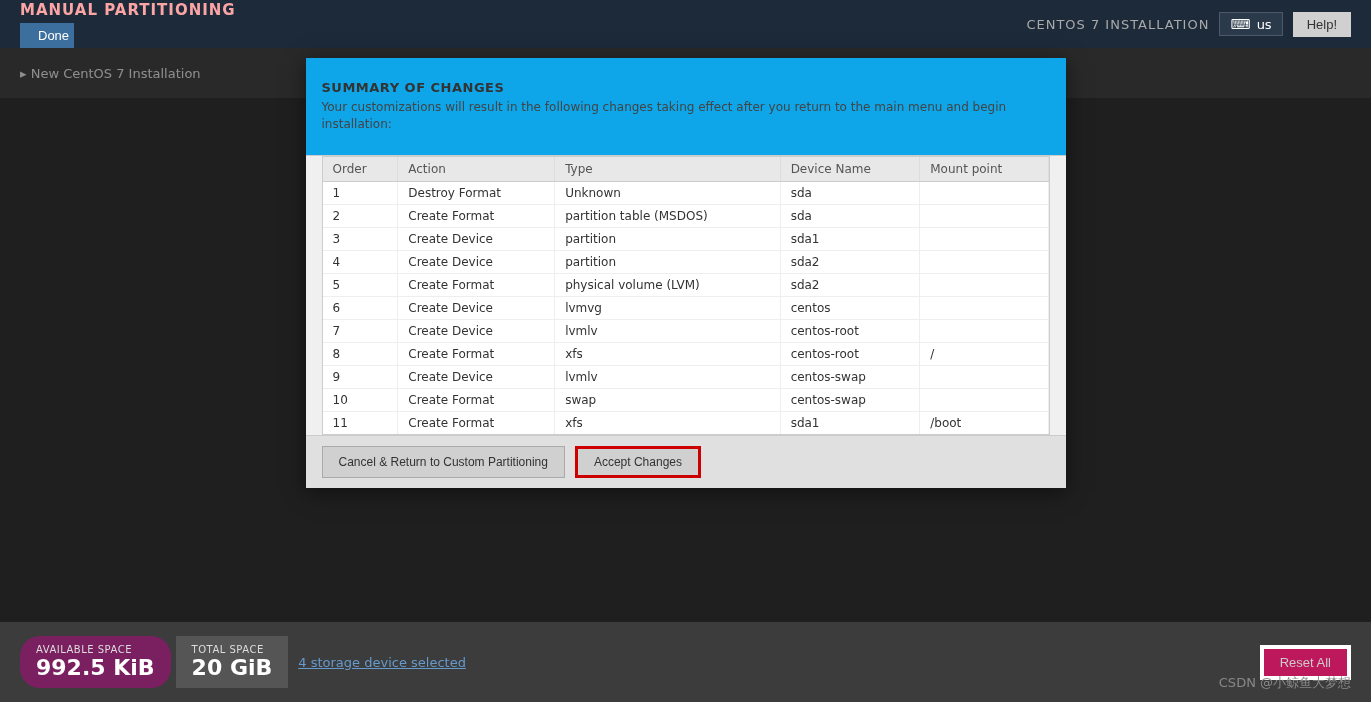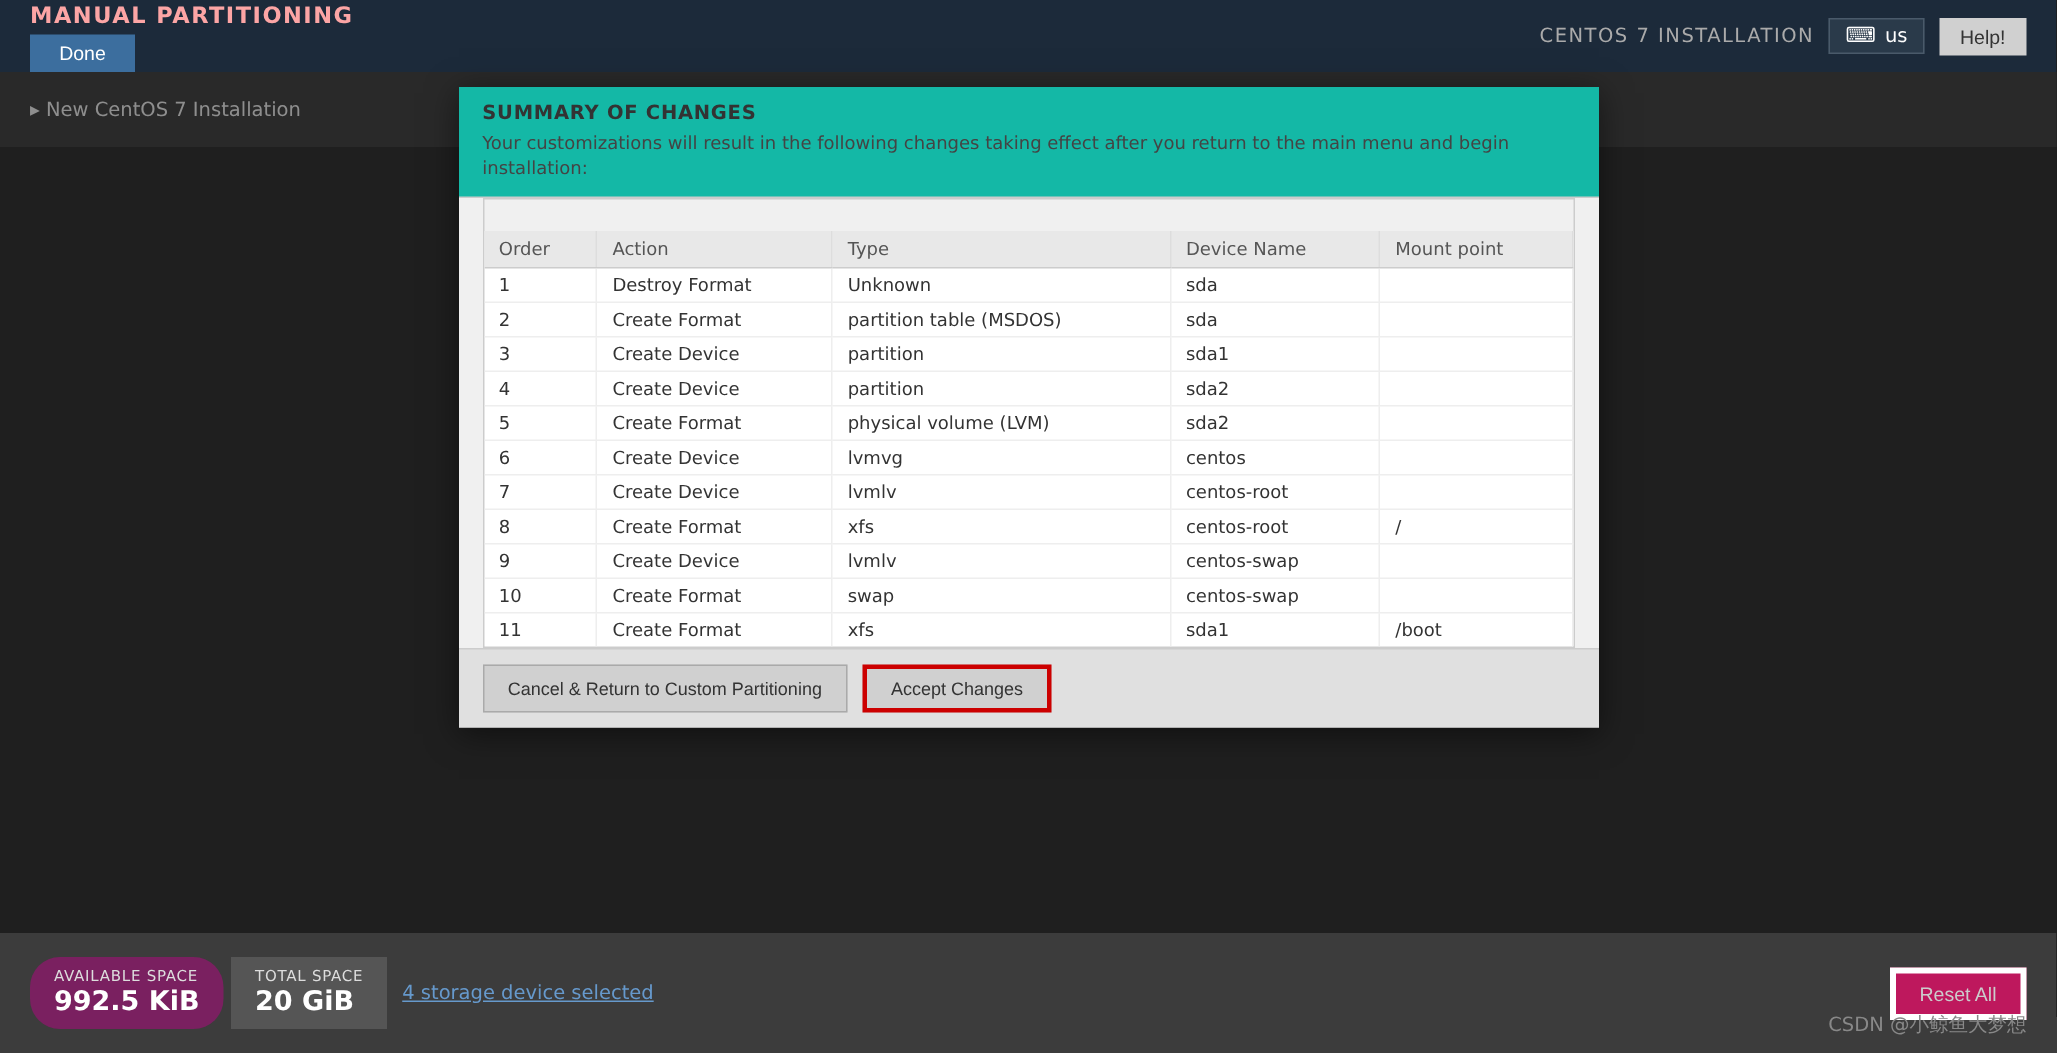--- a/index.html
+++ b/index.html
@@ -33,21 +33,21 @@
       letter-spacing: 1px;
     }
     .done-button {
       background: #3c6e9e;
       color: white;
       border: none;
       padding: 5px 18px;
       font-size: 13px;
       cursor: pointer;
       margin-top: 4px;
-      width: 70px;
+      width: 54px;
     }
     .top-header-right {
       display: flex;
       align-items: center;
       gap: 10px;
     }
     .centos-title {
       color: #aaaaaa;
       font-size: 13px;
       letter-spacing: 1px;
@@ -120,22 +120,22 @@
     .modal {
       background: #f0f0f0;
       width: 760px;
       max-height: 560px;
       display: flex;
       flex-direction: column;
       box-shadow: 0 4px 20px rgba(0,0,0,0.5);
     }
 
     .modal-header {
-      background: #14b8a6;
-      padding: 10px 16px;
+      background: #0ea5e9;
+      padding: 22px 16px;
       border-bottom: 1px solid #cccccc;
     }
     .modal-title {
       font-size: 13px;
       font-weight: bold;
       color: #333;
       letter-spacing: 0.5px;
     }
     .modal-description {
       font-size: 12px;
@@ -143,21 +143,20 @@
       margin-top: 4px;
       line-height: 1.4;
     }
 
     
     .changes-table {
       width: 100%;
       border-collapse: collapse;
       background: white;
       font-size: 12px;
-      margin-top: 21px;
     }
     .changes-table th {
       background: #e8e8e8;
       padding: 5px 10px;
       text-align: left;
       font-weight: normal;
       color: #555;
       border-bottom: 1px solid #cccccc;
       border-right: 1px solid #dddddd;
     }
@@ -236,21 +235,21 @@
     .total-space-box {
       background: #555555;
     }
     .space-label {
       font-size: 10px;
       letter-spacing: 0.5px;
       color: #dddddd;
       text-transform: uppercase;
     }
     .space-value {
-      font-size: 18px;
+      font-size: 22px;
       font-weight: bold;
       color: white;
     }
 
     .storage-device-link {
       color: #6699cc;
       text-decoration: underline;
       cursor: pointer;
       font-size: 13px;
     }

